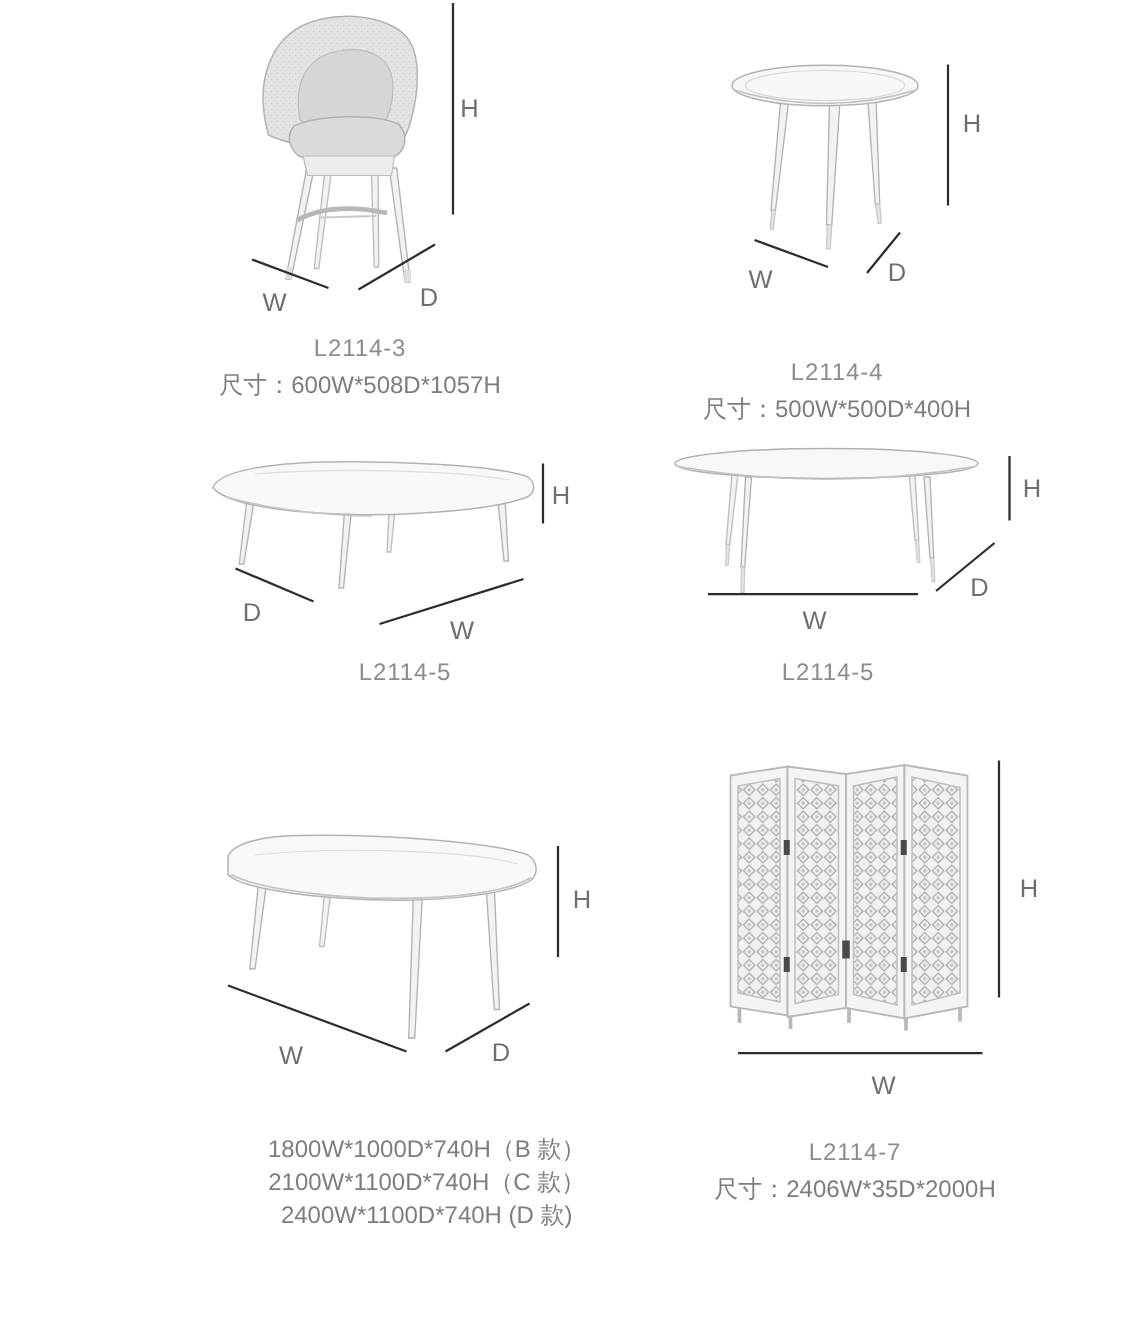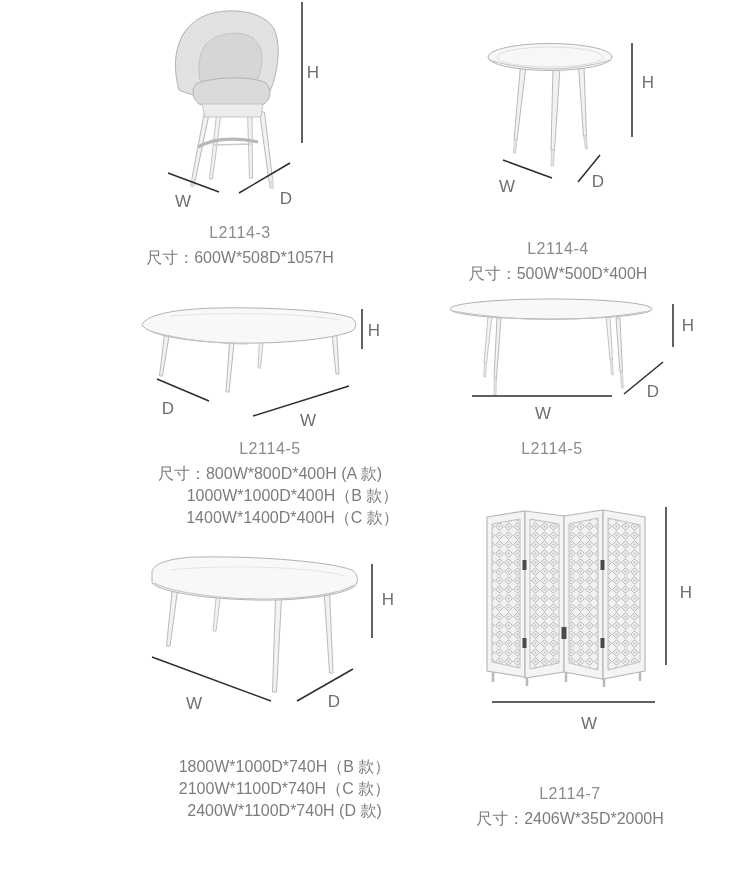--- a/index.html
+++ b/index.html
@@ -190,39 +190,34 @@
 
   <div class="pblock" style="left:378px; top:240px; width:360px;">
     <div class="code">L2114-4</div>
     <div class="dims">
       <div class="dim-line">尺寸：500W*500D*400H</div>
     </div>
   </div>
 
   <div class="pblock" style="left:90px; top:440px; width:360px;">
     <div class="code">L2114-5</div>
-    <div class="dims">
-      <div class="dim-line">尺寸：800W*800D*400H (A 款)</div>
-      <div class="dim-line cont">1000W*1000D*400H（B 款）</div>
-      <div class="dim-line cont">1400W*1400D*400H（C 款）</div>
-    </div>
   </div>
 
   <div class="pblock" style="left:372px; top:440px; width:360px;">
     <div class="code">L2114-5</div>
   </div>
 
   <div class="pblock" style="left:82px; top:756px; width:360px;">
     <div class="dims">
       <div class="dim-line cont">1800W*1000D*740H（B 款）</div>
       <div class="dim-line cont">2100W*1100D*740H（C 款）</div>
       <div class="dim-line cont">2400W*1100D*740H (D 款)</div>
     </div>
   </div>
 
-  <div class="pblock" style="left:390px; top:785px; width:360px;">
+  <div class="pblock" style="left:390px; top:760px; width:360px;">
     <div class="code">L2114-7</div>
     <div class="dims">
       <div class="dim-line">尺寸：2406W*35D*2000H</div>
     </div>
   </div>
 
 </div>
 
 </body></html>

